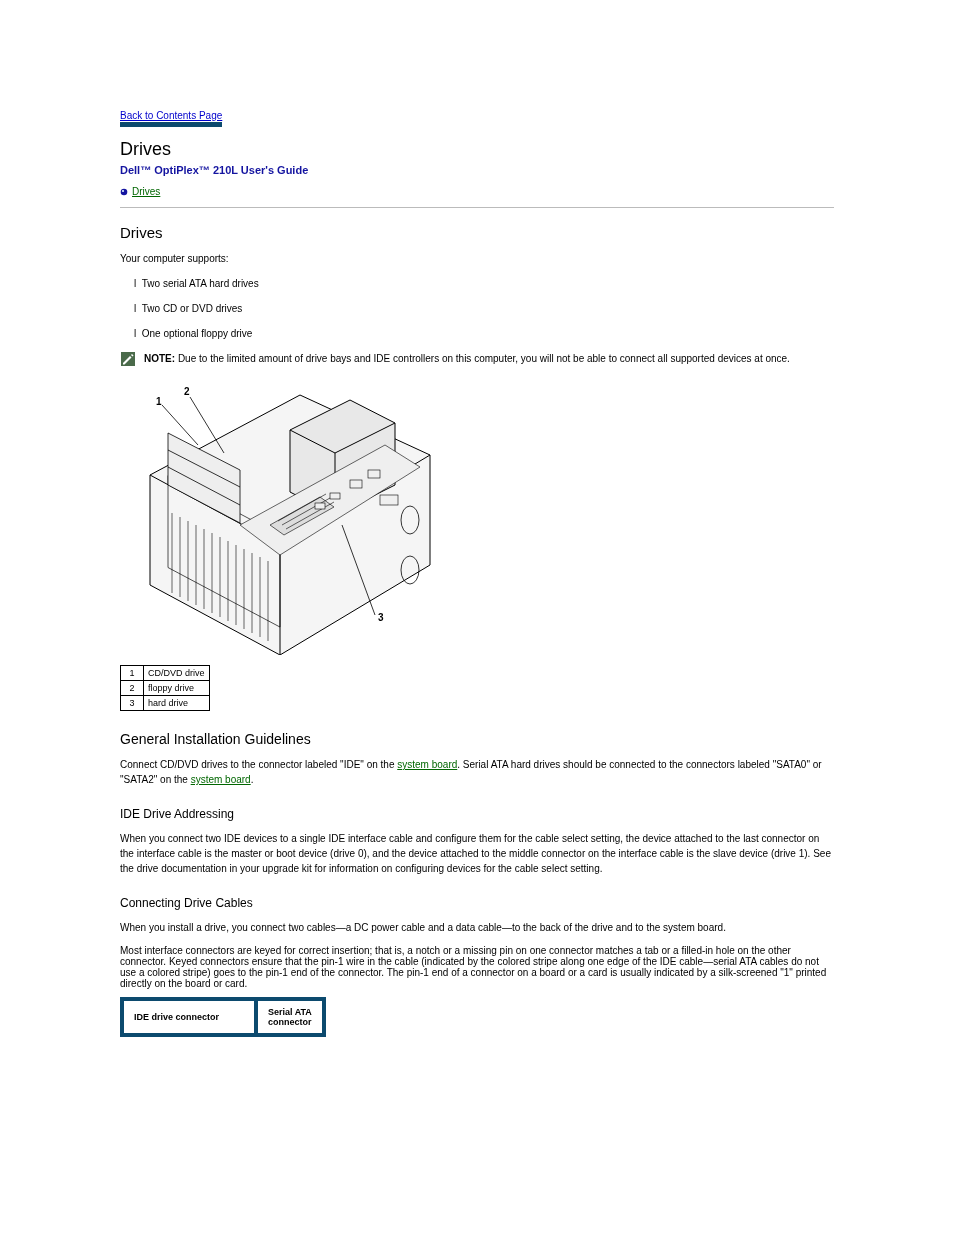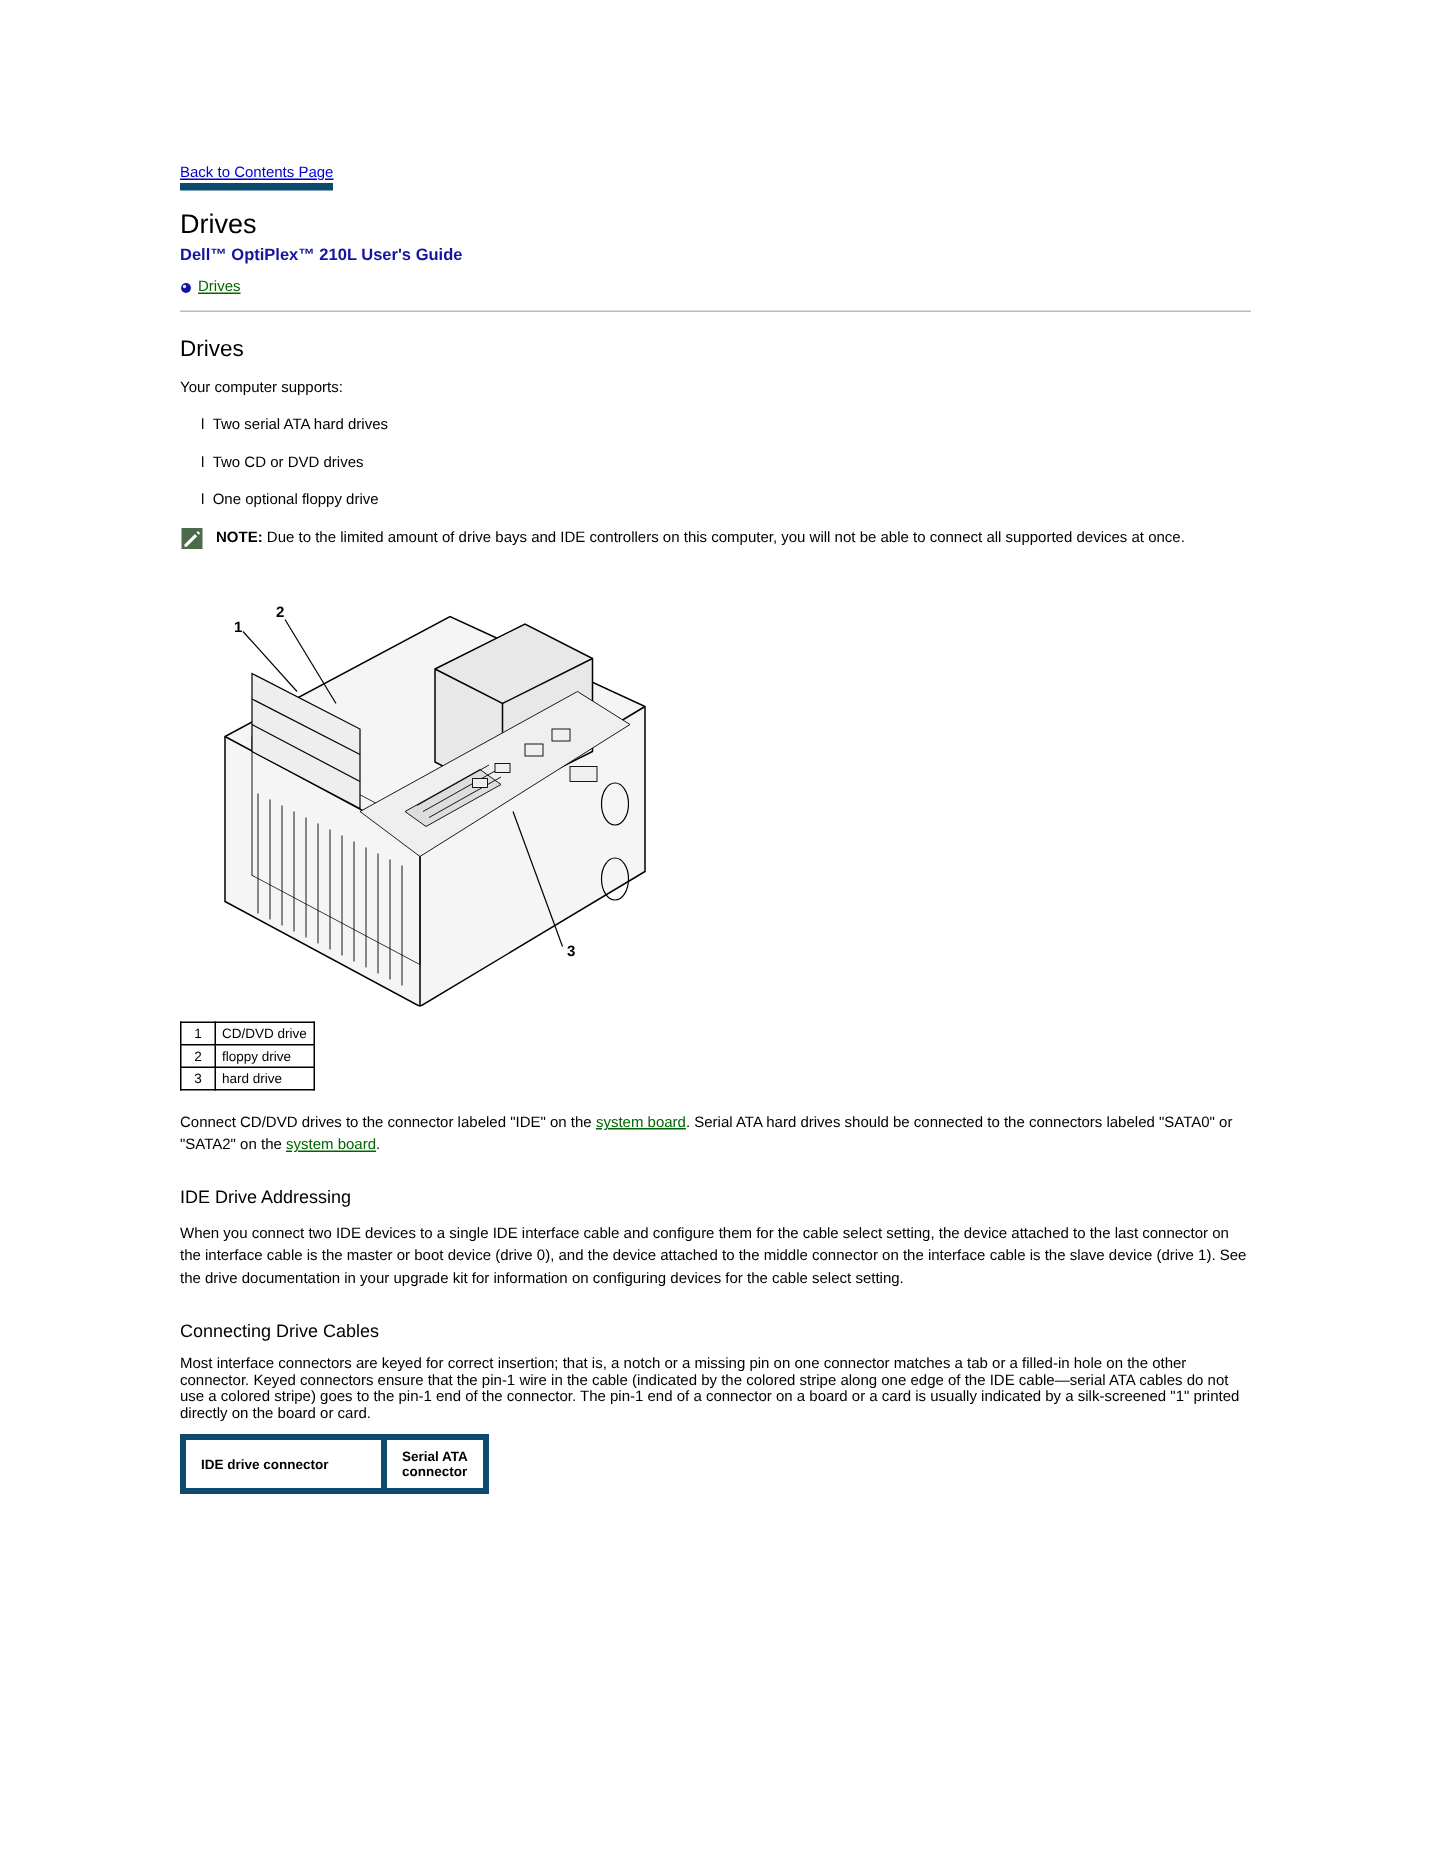--- a/index.html
+++ b/index.html
@@ -70,21 +70,21 @@
     padding-left: 24px;
     margin: 0;
   }
   ol.steps li {
     margin-bottom: 10px;
   }
   .note-row {
     display: flex;
     align-items: flex-start;
     gap: 8px;
-    margin: 4px 0 24px 0;
+    margin: 4px 0 8px 0;
   }
   .note-icon {
     flex: 0 0 auto;
   }
   .note-icon svg { display: block; }
   .note-text {
     font-size: 10px;
     line-height: 1.5;
   }
   .note-text b { font-weight: bold; }
@@ -265,31 +265,35 @@
       <td class="num">2</td>
       <td>floppy drive</td>
     </tr>
     <tr>
       <td class="num">3</td>
       <td>hard drive</td>
     </tr>
   </tbody>
     </table>
 
+  <h3 class="sub-heading" style="font-size:14px;">General Installation Guidelines</h3>
 
   <p class="body-text">
     Connect CD/DVD drives to the connector labeled "IDE" on the <a href="#" class="green-link">system board</a>. Serial ATA hard drives should be connected to the connectors labeled "SATA0" or "SATA2" on the <a href="#" class="green-link">system board</a>.
   </p>
 
   <h4 class="sub-heading">IDE Drive Addressing</h4>
 
   <p class="body-text">When you connect two IDE devices to a single IDE interface cable and configure them for the cable select setting, the device attached to the last connector on the interface cable is the master or boot device (drive 0), and the device attached to the middle connector on the interface cable is the slave device (drive 1). See the drive documentation in your upgrade kit for information on configuring devices for the cable select setting.</p>
 
   <h4 class="sub-heading">Connecting Drive Cables</h4>
 
+  <p class="body-text">
+    When you install a drive, you connect two cables<span class="arrow">—</span>a DC power cable and a data cable<span class="arrow">—</span>to the back of the drive and to the system board.
+  </p>
 
 
   <p class="guideline-intro">Most interface connectors are keyed for correct insertion; that is, a notch or a missing pin on one connector matches a tab or a filled-in hole on the other connector. Keyed connectors ensure that the pin-1 wire in the cable (indicated by the colored stripe along one edge of the IDE cable—serial ATA cables do not use a colored stripe) goes to the pin-1 end of the connector. The pin-1 end of a connector on a board or a card is usually indicated by a silk-screened "1" printed directly on the board or card.</p>
 
   <table class="guidelines">
     <tbody>
         <tr>
       <th style="width:110px;">IDE drive connector</th>
       <th style="width:44px;">Serial ATA connector</th>
     </tr>

